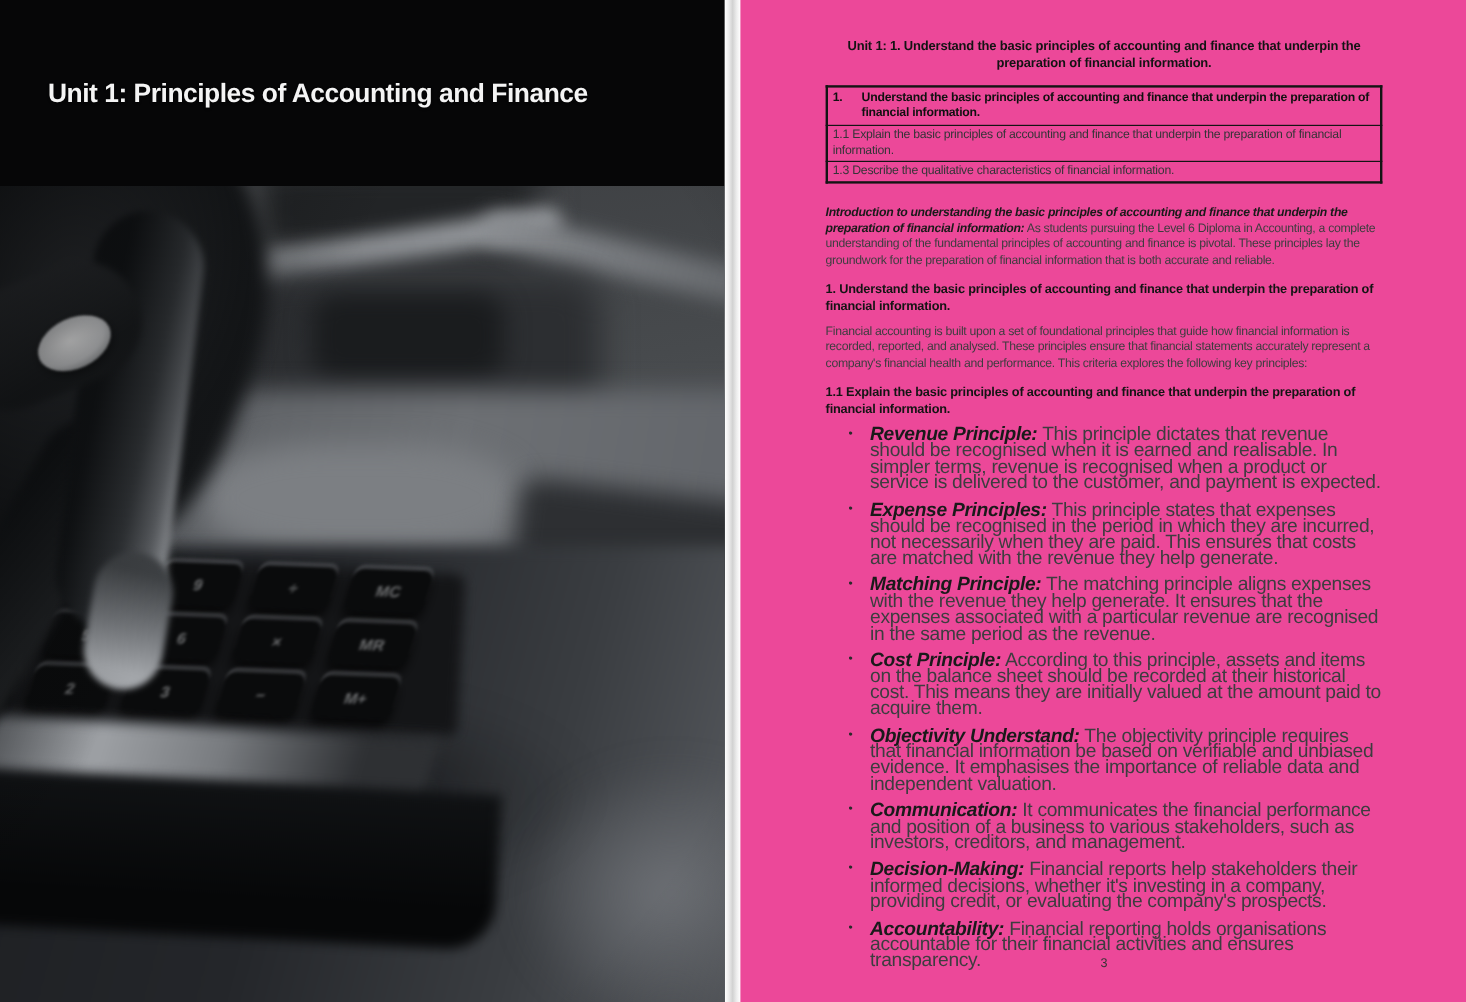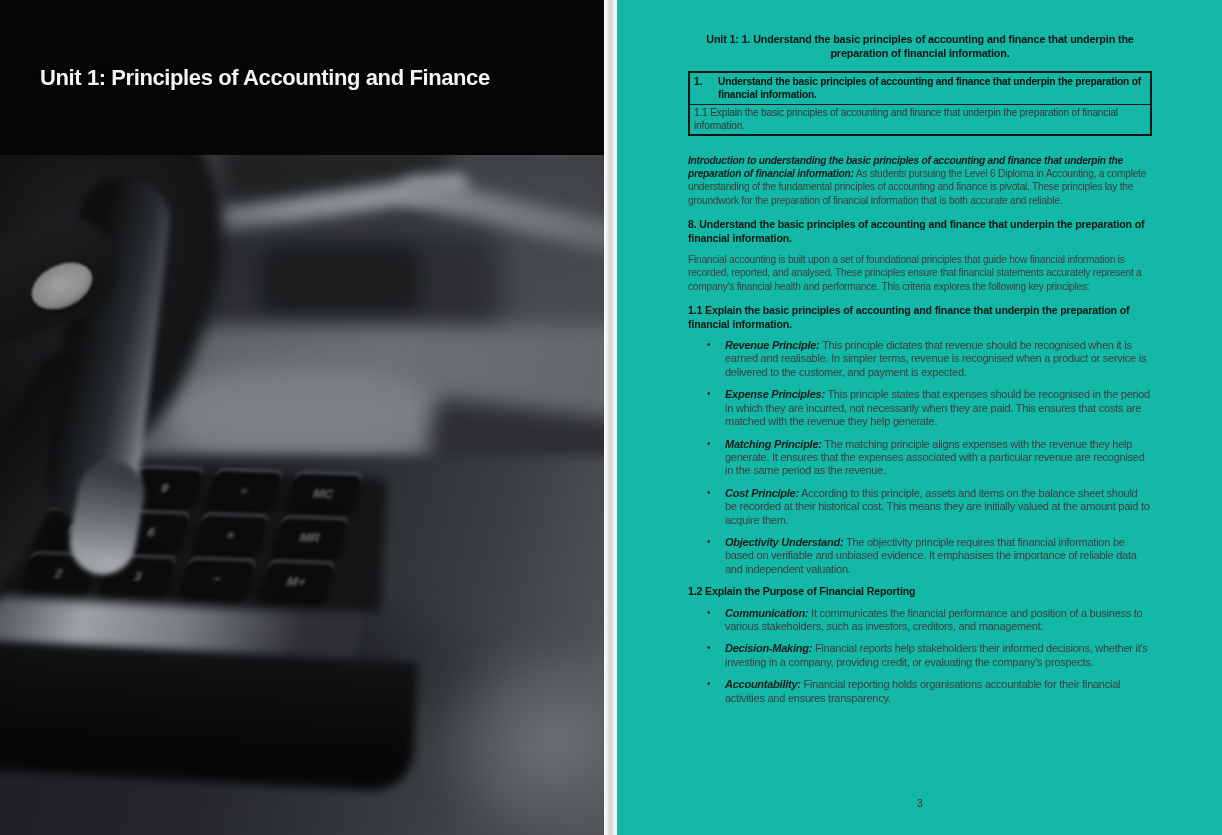--- a/index.html
+++ b/index.html
@@ -82,40 +82,40 @@
     border-radius:34px; transform:rotate(10deg); filter:blur(2.5px); }
   .ph-vignette { left:0; top:0; right:0; bottom:0;
     background:linear-gradient(118deg, rgba(6,7,8,.55) 0%, rgba(6,7,8,0) 34%),
                radial-gradient(125% 125% at 38% 42%, rgba(0,0,0,0) 55%, rgba(5,6,7,.38) 100%); }
 
   
   .gutter { flex:0 0 13px; width:13px; height:835px;
     background:linear-gradient(90deg,#ffffff,#ececec 25%,#d2d2d2 50%,#efefef 78%,#ffffff); }
 
   
-  .page-right { flex:1; position:relative; box-sizing:border-box; background:#14b8a6;
+  .page-right { flex:1; position:relative; box-sizing:border-box; background:#ec4899;
     padding:33px 70px 0 71px; color:#3d3d3f; }
   .doc-title { font-weight:700; font-size:10.8px; line-height:13.8px; color:#131313;
     text-align:center; margin:0 0 10px 0; letter-spacing:-0.15px; }
   .criteria { width:100%; border-collapse:collapse; margin-bottom:18px;
     font-size:10.2px; line-height:13px; letter-spacing:-0.2px; color:#343437;
     border:2px solid #141414; }
   .criteria td { border:1px solid #141414; padding:1px 5px 2px 4px; }
   .th-cell { font-weight:700; color:#101010; padding:2px 5px 3px 4px !important; }
   .hrow { display:flex; }
   .hnum { flex:0 0 24px; }
   .htext { flex:1; }
   .h { font-size:10.6px; font-weight:700; color:#141414; margin:0 0 8px 0;
     line-height:13.4px; letter-spacing:-0.15px; }
   .para { font-size:10.2px; line-height:13.4px; margin:0 0 11px 0; letter-spacing:-0.25px; }
   .b { font-weight:700; color:#1a1a1a;font-style:italic; }
   .blist { list-style:none; margin:0 0 2px 0; padding:0 0 0 19px; }
   .bi { display:flex; margin-bottom:9px; }
   .marker { flex:0 0 18px; font-size:10px; color:#2a2a2a; }
-  .btext { flex:1; font-size:11px; line-height:13.4px; letter-spacing:-0.25px; }
+  .btext { flex:1; font-size:16px; line-height:13.4px; letter-spacing:-0.25px; }
   .pagenum { position:absolute; bottom:26px; left:71px; right:70px; text-align:center;
     font-size:10.5px; color:#333333; }
 </style>
 </head>
 <body>
 
 <div class="page-left">
   <div class="banner">
     <h1 class="banner-title">Unit 1: Principles of Accounting and Finance</h1>
   </div>
@@ -175,26 +175,29 @@
         <td class="th-cell">
           <div class="hrow">
             <span class="hnum">1.</span>
             <span class="htext">Understand the basic principles of accounting and finance that underpin the preparation of financial information.</span>
           </div>
         </td>
       </tr>
       <tr>
         <td>1.1 Explain the basic principles of accounting and finance that underpin the preparation of financial information.</td>
       </tr>
+      <tr>
+        <td>1.3 Describe the qualitative characteristics of financial information.</td>
+      </tr>
     </tbody>
   </table>
 
   <p class="para"><span class="b">Introduction to understanding the basic principles of accounting and finance that underpin the preparation of financial information:</span><span> As students pursuing the Level 6 Diploma in Accounting, a complete understanding of the fundamental principles of accounting and finance is pivotal. These principles lay the groundwork for the preparation of financial information that is both accurate and reliable.</span></p>
 
-  <h2 class="h">8. Understand the basic principles of accounting and finance that underpin the preparation of financial information.</h2>
+  <h2 class="h">1. Understand the basic principles of accounting and finance that underpin the preparation of financial information.</h2>
   <p class="para">Financial accounting is built upon a set of foundational principles that guide how financial information is recorded, reported, and analysed. These principles ensure that financial statements accurately represent a company's financial health and performance. This criteria explores the following key principles:</p>
 
   <h2 class="h">1.1 Explain the basic principles of accounting and finance that underpin the preparation of financial information.</h2>
   <ul class="blist">
     <li class="bi">
       <span class="marker">•</span>
       <span class="btext"><span class="b">Revenue Principle:</span><span> This principle dictates that revenue should be recognised when it is earned and realisable. In simpler terms, revenue is recognised when a product or service is delivered to the customer, and payment is expected.</span></span>
     </li>
     <li class="bi">
       <span class="marker">•</span>
@@ -207,21 +210,20 @@
     <li class="bi">
       <span class="marker">•</span>
       <span class="btext"><span class="b">Cost Principle:</span><span> According to this principle, assets and items on the balance sheet should be recorded at their historical cost. This means they are initially valued at the amount paid to acquire them.</span></span>
     </li>
     <li class="bi">
       <span class="marker">•</span>
       <span class="btext"><span class="b">Objectivity Understand:</span><span> The objectivity principle requires that financial information be based on verifiable and unbiased evidence. It emphasises the importance of reliable data and independent valuation.</span></span>
     </li>
   </ul>
 
-  <h2 class="h">1.2 Explain the Purpose of Financial Reporting</h2>
   <ul class="blist">
     <li class="bi">
       <span class="marker">•</span>
       <span class="btext"><span class="b">Communication:</span><span> It communicates the financial performance and position of a business to various stakeholders, such as investors, creditors, and management.</span></span>
     </li>
     <li class="bi">
       <span class="marker">•</span>
       <span class="btext"><span class="b">Decision-Making:</span><span> Financial reports help stakeholders their informed decisions, whether it's investing in a company, providing credit, or evaluating the company's prospects.</span></span>
     </li>
     <li class="bi">

